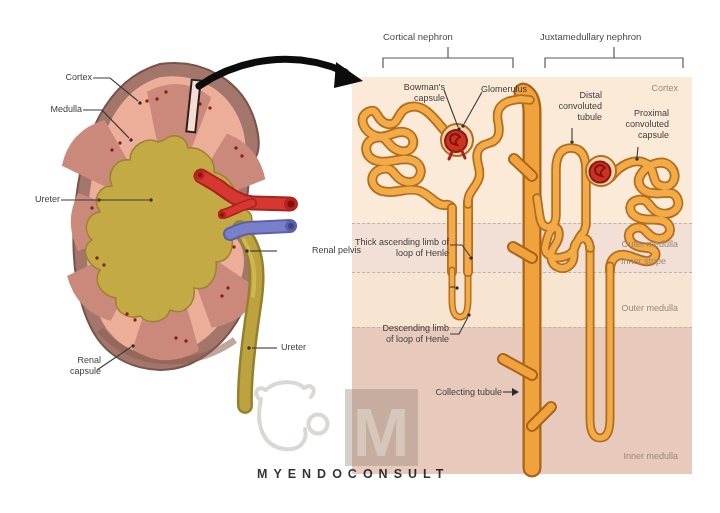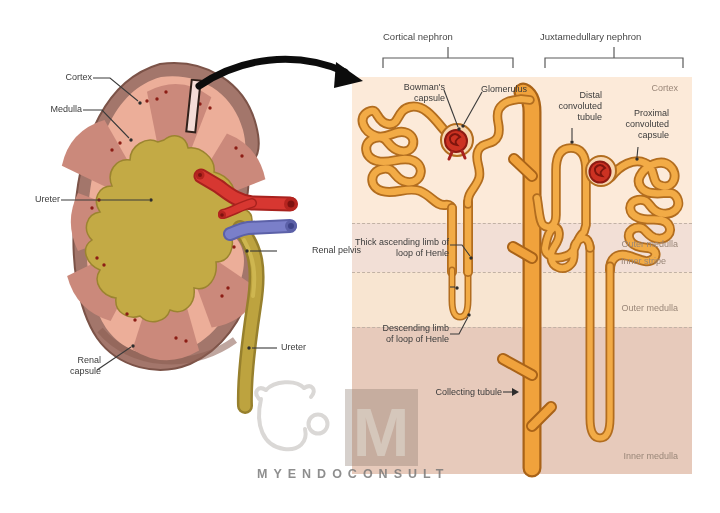--- a/index.html
+++ b/index.html
@@ -13,21 +13,21 @@
   .band.b3{top:195px;height:55px;background:#f8e5d1;border-top:1px dashed #c2b2a5;}
   .band.b4{top:250px;height:146px;background:#e7cabb;border-top:1px dashed #c2b2a5;}
   
   .lbl{position:absolute;z-index:3;font-size:9px;line-height:1.22;color:#3b3b3b;}
   .lbl.c{text-align:right;}
   .lbl.r{text-align:right;}
   .lbl.nw{white-space:nowrap;}
   .region{position:absolute;z-index:3;font-size:9px;color:#9a8779;white-space:nowrap;}
   .bracketlbl{position:absolute;z-index:3;font-size:9.5px;color:#474747;white-space:nowrap;}
   #brand{position:absolute;left:257px;top:467px;z-index:4;font-size:12.5px;font-weight:bold;
-         letter-spacing:6px;color:#737373;opacity:.8;white-space:nowrap;}
+         letter-spacing:6px;color:#000000;opacity:.8;white-space:nowrap;}
   svg#art{position:absolute;left:0;top:0;z-index:2;}
   
   .to{fill:none;stroke:#b26d1f;stroke-linecap:round;stroke-linejoin:round;}
   .ti{fill:none;stroke:#f2ab46;stroke-linecap:round;stroke-linejoin:round;}
   .dto{fill:none;stroke:#a96318;stroke-linecap:round;stroke-linejoin:round;}
   .dti{fill:none;stroke:#f0a23c;stroke-linecap:round;stroke-linejoin:round;}
   .ptr{fill:none;stroke:#3a3a3a;stroke-width:1.1;}
   .dot{fill:#2d2d2d;}
   .wm{fill:none;stroke:#d7d4d2;stroke-width:4;stroke-linecap:round;}
 </style>

